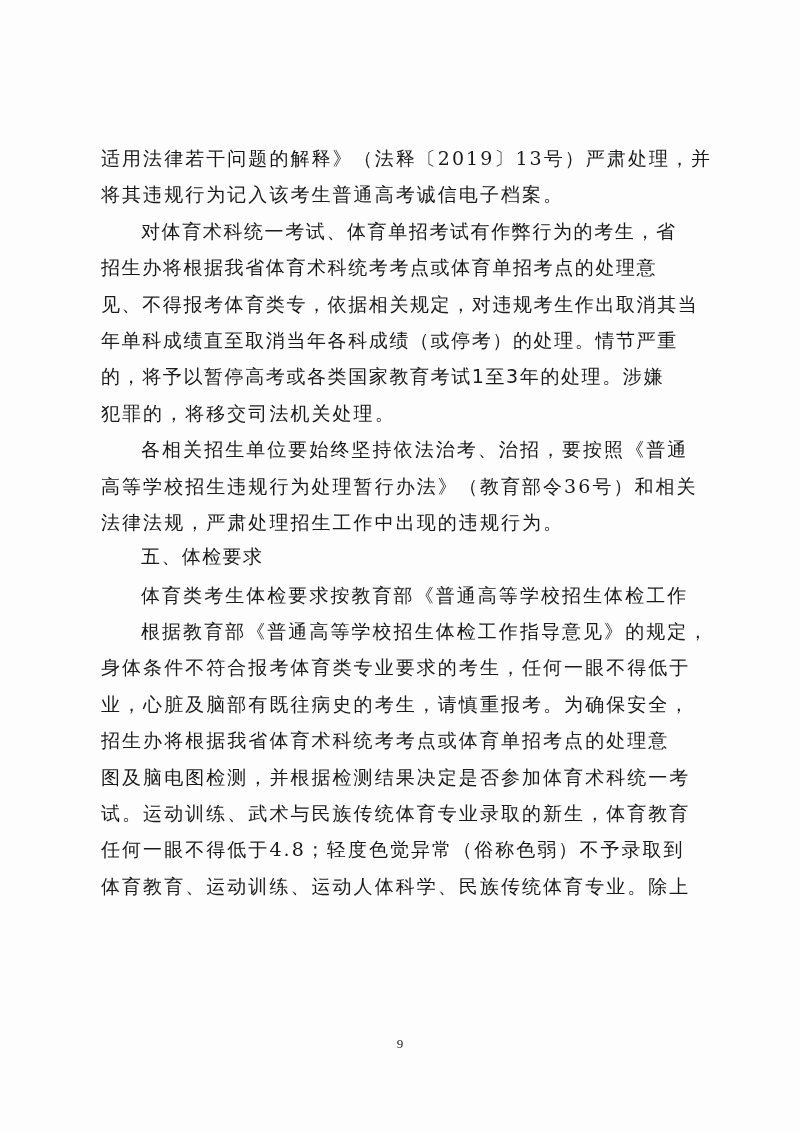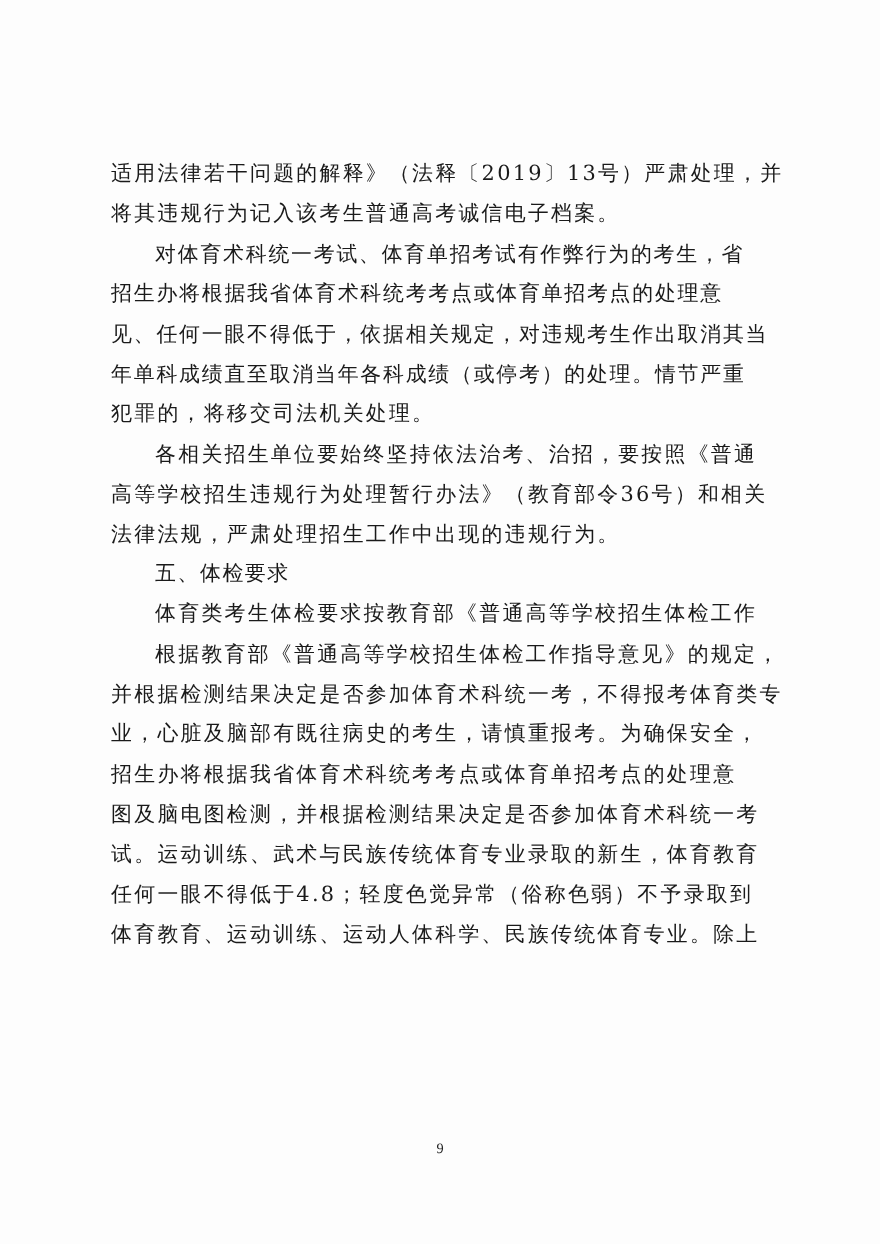--- a/index.html
+++ b/index.html
@@ -17,30 +17,31 @@
 </style>
 </head>
 <body>
 
 <div class="page">
   <div class="body-text">
     <div class="line">适用法律若干问题的解释》（法释〔2019〕13号）严肃处理，并</div>
     <div class="line">将其违规行为记入该考生普通高考诚信电子档案。</div>
     <div class="line indent bold">对体育术科统一考试、体育单招考试有作弊行为的考生，省</div>
     <div class="line bold">招生办将根据我省体育术科统考考点或体育单招考点的处理意</div>
-    <div class="line bold">见、任何一眼不得低于，依据相关规定，对违规考生作出取消其当</div>
+    <div class="line bold">见、不得报考体育类专，依据相关规定，对违规考生作出取消其当</div>
     <div class="line bold">年单科成绩直至取消当年各科成绩（或停考）的处理。情节严重</div>
+    <div class="line"><span class="bold">的，将予以暂停高考或各类国家教育考试1至3年的处理。</span><span>涉嫌</span></div>
     <div class="line">犯罪的，将移交司法机关处理。</div>
     <div class="line indent">各相关招生单位要始终坚持依法治考、治招，要按照《普通</div>
     <div class="line">高等学校招生违规行为处理暂行办法》（教育部令36号）和相关</div>
     <div class="line">法律法规，严肃处理招生工作中出现的违规行为。</div>
     <div class="line indent heading">五、体检要求</div>
     <div class="line indent">体育类考生体检要求按教育部《普通高等学校招生体检工作</div>
     <div class="line indent">根据教育部《普通高等学校招生体检工作指导意见》的规定，</div>
-    <div class="line">并根据检测结果决定是否参加体育术科统一考，不得报考体育类专</div>
+    <div class="line">身体条件不符合报考体育类专业要求的考生，任何一眼不得低于</div>
     <div class="line">业，心脏及脑部有既往病史的考生，请慎重报考。为确保安全，</div>
     <div class="line">招生办将根据我省体育术科统考考点或体育单招考点的处理意</div>
     <div class="line">图及脑电图检测，并根据检测结果决定是否参加体育术科统一考</div>
     <div class="line">试。运动训练、武术与民族传统体育专业录取的新生，体育教育</div>
     <div class="line">任何一眼不得低于4.8；轻度色觉异常（俗称色弱）不予录取到</div>
     <div class="line">体育教育、运动训练、运动人体科学、民族传统体育专业。除上</div>
   </div>
   <div class="page-number">9</div>
 </div>
 

